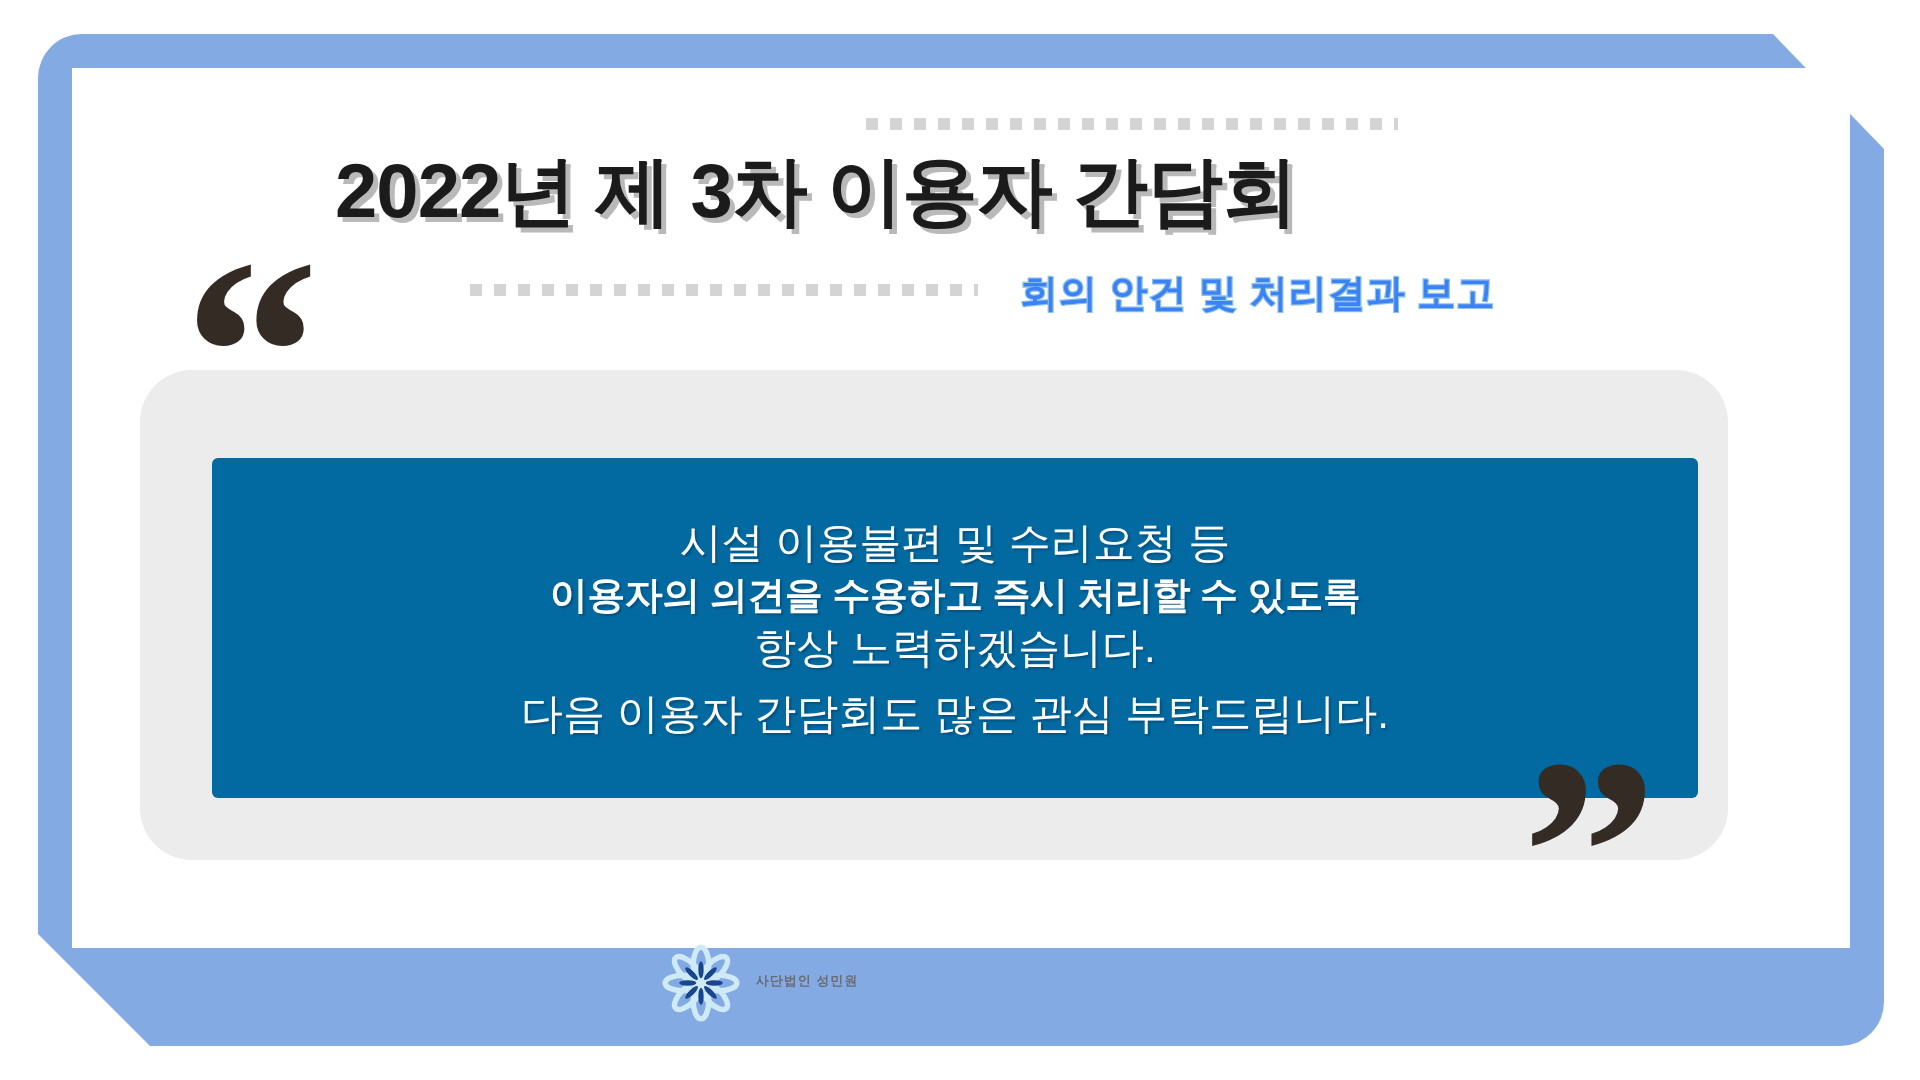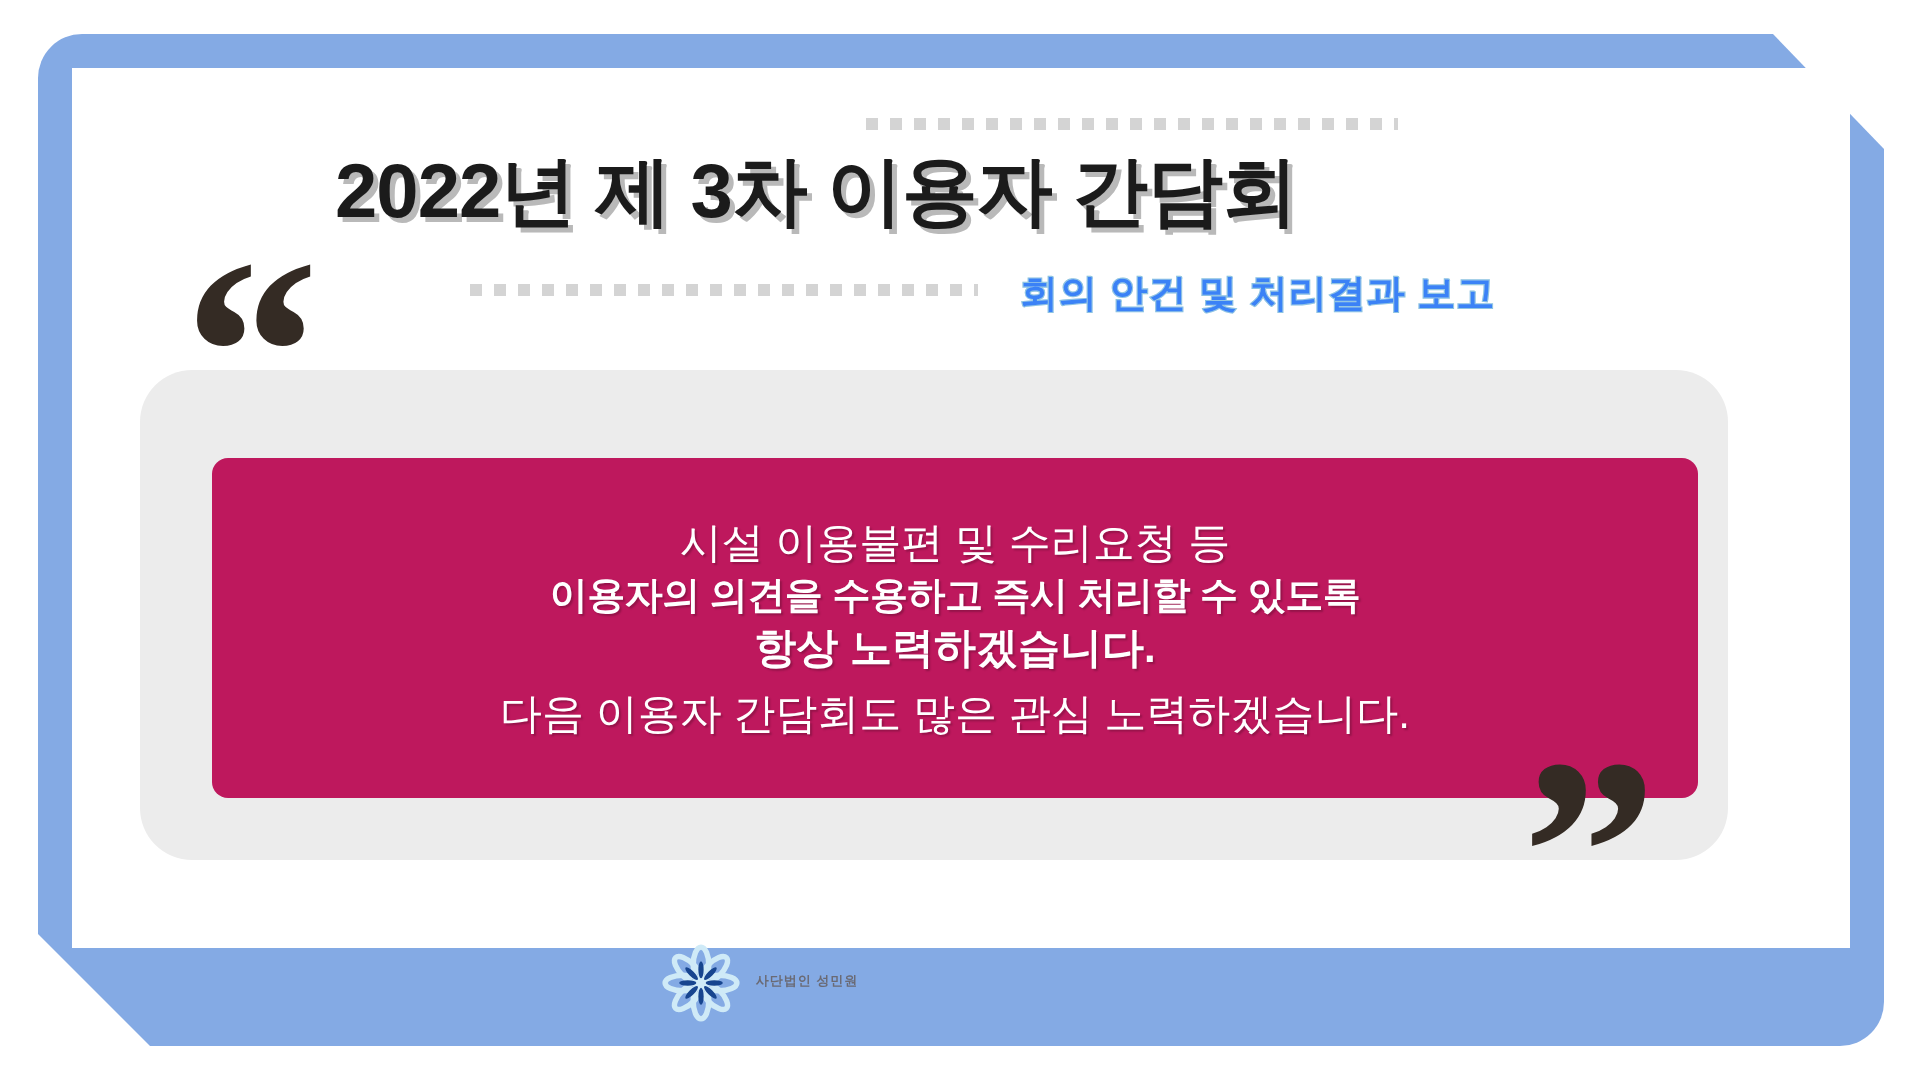--- a/index.html
+++ b/index.html
@@ -137,40 +137,40 @@
     color: #342b24;
     user-select: none;
   }
 
   #message-card {
     position: absolute;
     left: 212px;
     top: 458px;
     width: 1486px;
     height: 340px;
-    background: #be185d;
-    border-radius: 16px;
+    background: #0369a1;
+    border-radius: 6px;
     display: flex;
     flex-direction: column;
     align-items: center;
     justify-content: center;
     padding: 8px 28px;
   }
 
   .msg-line {
     color: #ffffff;
     text-align: center;
     white-space: nowrap;
     text-shadow: 2px 2px 2px rgba(0,0,0,0.22);
     line-height: 1.32;
   }
 
   .msg-sm   { font-size: 42px; font-weight: normal; }
   .msg-lg   { font-size: 38px; font-weight: bold; letter-spacing: -0.5px; }
-  .msg-sm2  { font-size: 42px; font-weight: bold; }
+  .msg-sm2  { font-size: 42px; font-weight: normal; }
   .msg-sm3  { font-size: 42px; font-weight: normal; margin-top: 10px; }
 
   
   #footer-logo {
     position: absolute;
     left: 0;
     top: 944px;
     width: 1520px;
     display: flex;
     align-items: center;
@@ -216,21 +216,21 @@
   <div id="page-subtitle">회의 안건 및 처리결과 보고</div>
 
   <div id="quote-panel"></div>
 
   <div id="quote-open">“</div>
 
   <div id="message-card">
     <div class="msg-line msg-sm">시설 이용불편 및 수리요청 등</div>
     <div class="msg-line msg-lg">이용자의 의견을 수용하고 즉시 처리할 수 있도록</div>
     <div class="msg-line msg-sm2">항상 노력하겠습니다.</div>
-    <div class="msg-line msg-sm3">다음 이용자 간담회도 많은 관심 노력하겠습니다.</div>
+    <div class="msg-line msg-sm3">다음 이용자 간담회도 많은 관심 부탁드립니다.</div>
   </div>
 
   <div id="quote-close">”</div>
 
   <div id="footer-logo">
     <svg id="logo-mark" viewBox="0 0 100 100">
       <g transform="translate(50,50)">
 
         <g fill="none" stroke="#cfeaf7" stroke-width="7">
           <ellipse cx="0" cy="-23" rx="10" ry="23"></ellipse>

